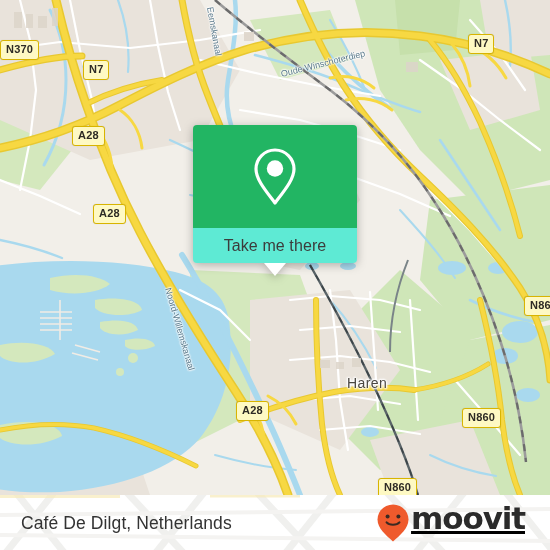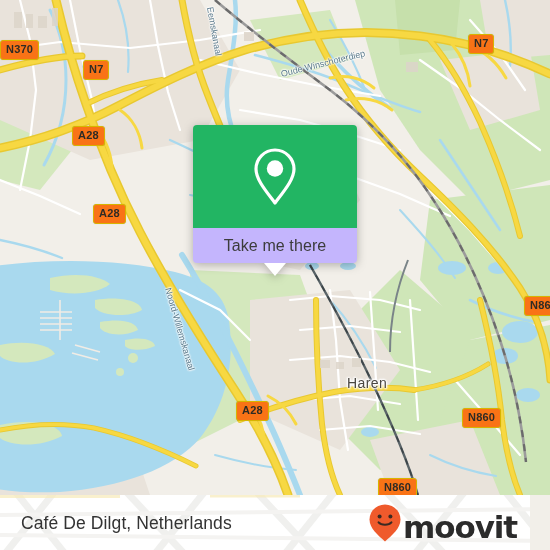--- a/index.html
+++ b/index.html
@@ -51,21 +51,21 @@
   .water-label {
     font-size: 9px;
     color: #5a7a8c;
     text-shadow:
       1px 0 1.5px #fff, -1px 0 1.5px #fff, 0 1px 1.5px #fff, 0 -1px 1.5px #fff;
   }
 
   
   .shield {
     position: absolute;
-    background: #f97316;
+    background: #fef9c3;
     border: 1.5px solid #d8b400;
     border-radius: 3px;
     color: #2e2b25;
     font-size: 11px;
     font-weight: bold;
     line-height: 1;
     padding: 3px 5px 4px 5px;
     letter-spacing: .2px;
     box-shadow: 0 0 1px rgba(0,0,0,.18);
     white-space: nowrap;
@@ -94,21 +94,21 @@
   }
   #popup-green {
     background: #22b563;
     height: 103px;
     border-radius: 4px 4px 0 0;
     display: flex;
     align-items: center;
     justify-content: center;
   }
   #popup-white {
-    background: #c4b5fd;
+    background: #5eead4;
     height: 35px;
     border-radius: 0 0 4px 4px;
     display: flex;
     align-items: center;
     justify-content: center;
     position: relative;
   }
   #popup-label {
     font-size: 16px;
     color: #3c3c3c;
@@ -127,39 +127,41 @@
 
   
   #footer {
     position: absolute;
     left: 0;
     top: 495px;
     width: 530px;
     height: 55px;
     background: #ffffff;
     overflow: hidden;
+    padding-left: 20px;
   }
   #footer-streaks { position: absolute; left:0; top:0; }
   #footer-title {
     position: absolute;
     left: 21px;
     top: 50%;
     transform: translateY(-50%);
     font-size: 17.5px;
     color: #333333;
     letter-spacing: .1px;
     white-space: nowrap;
   }
   #brand {
     position: absolute;
-    right: 13px;
+    right: 25px;
     top: 50%;
     transform: translateY(-50%);
     display: flex;
-    align-items: flex-end;
+    align-items: flex-start;
+    text-decoration: underline;
   }
   #brand-name {
     font-size: 31px;
     color: #2b2b2b;
     font-weight: bold;
     letter-spacing: -1.1px;
     line-height: 1;
     margin-left: 1px;
     font-family: "DejaVu Sans", sans-serif;
   }

